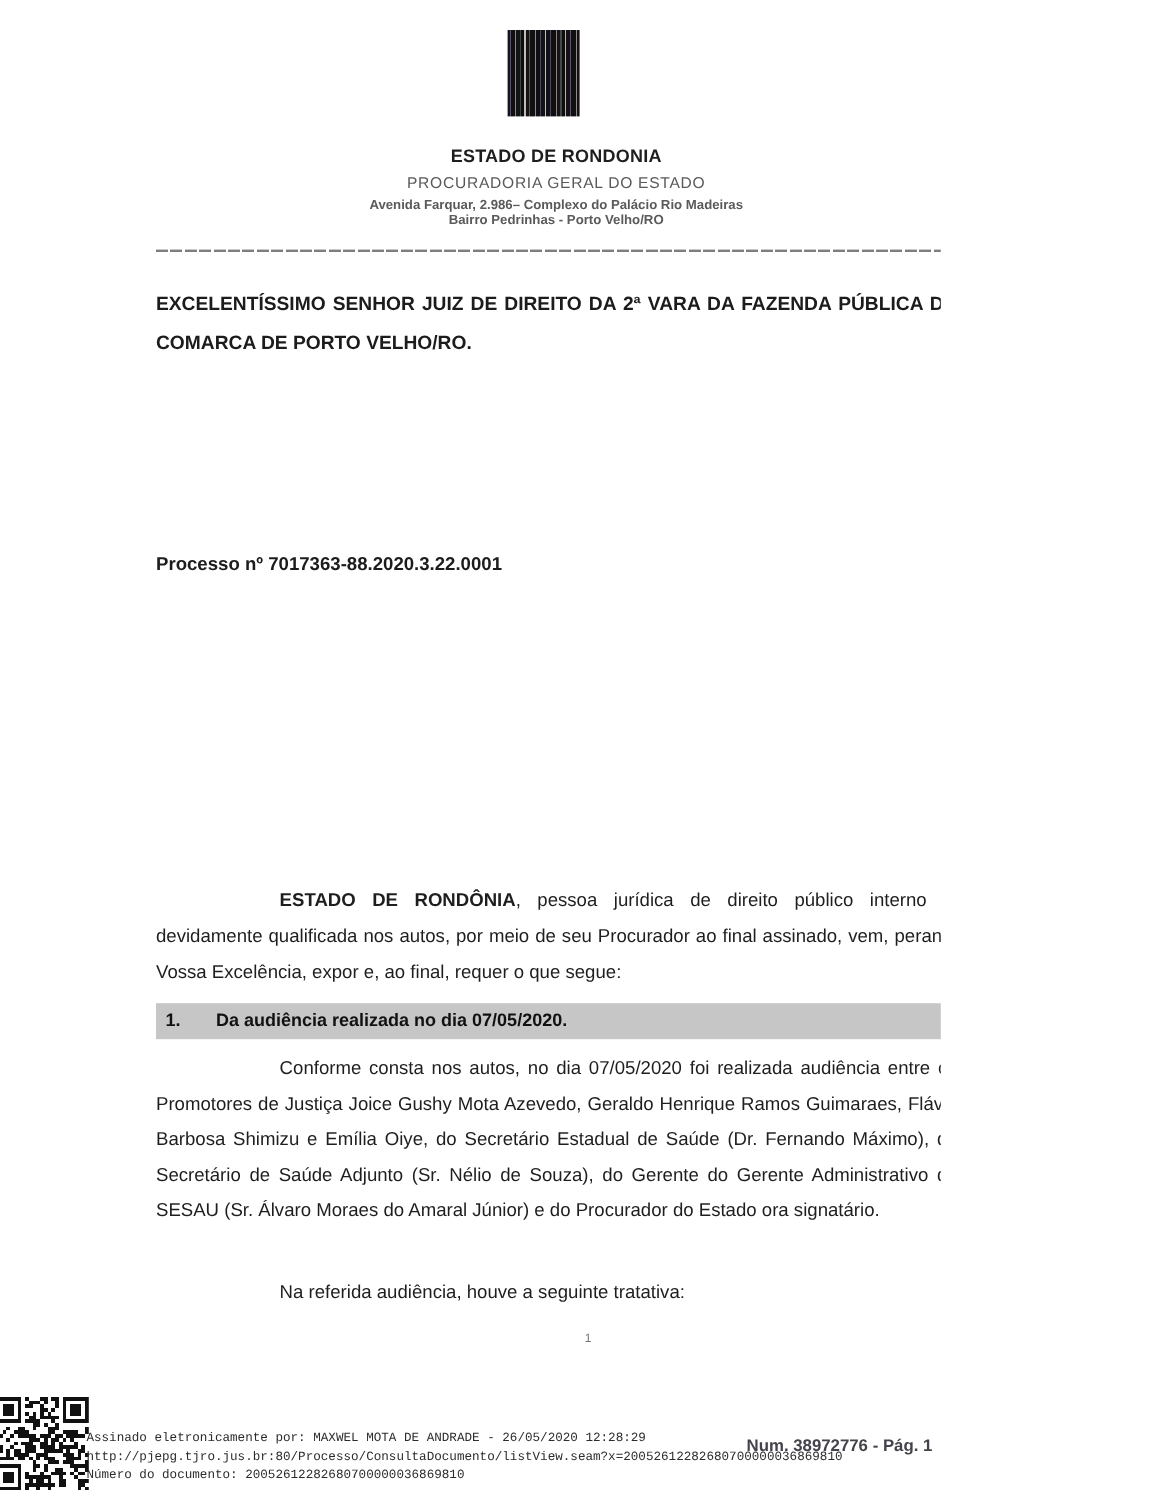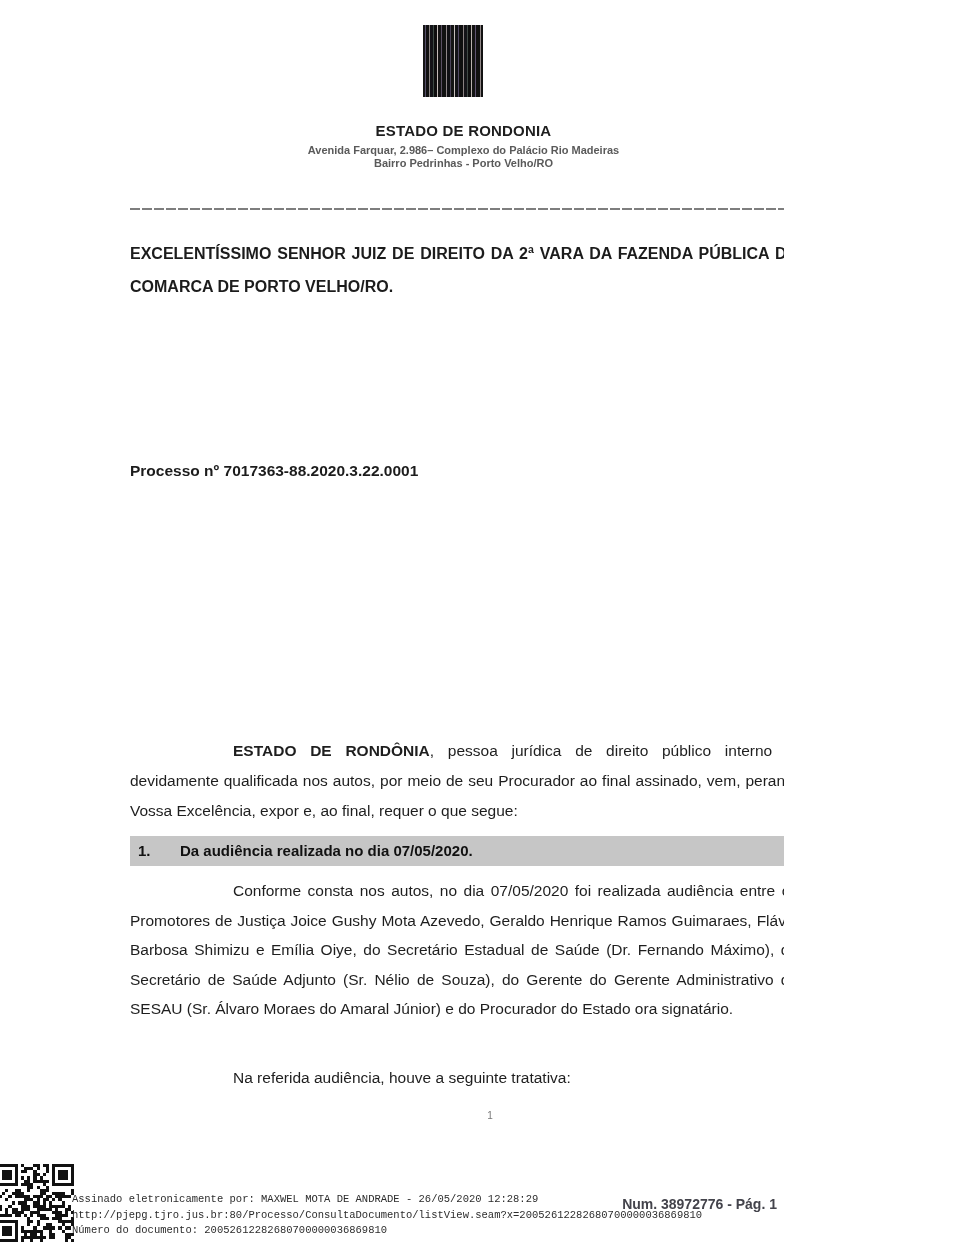--- a/index.html
+++ b/index.html
@@ -56,20 +56,21 @@
 </style>
 </head>
 <body>
 
 <div class="page">
 
   <div class="barcode"></div>
 
   <header class="letterhead">
     <div class="lh-org">ESTADO DE RONDONIA</div>
+    <div class="lh-dept">PROCURADORIA GERAL DO ESTADO</div>
     <div class="lh-addr">Avenida Farquar, 2.986– Complexo do Palácio Rio Madeiras</div>
     <div class="lh-addr lh-addr2">Bairro Pedrinhas - Porto Velho/RO</div>
   </header>
 
   <div class="divider"></div>
 
   <p class="addressee">EXCELENTÍSSIMO SENHOR JUIZ DE DIREITO DA 2ª VARA DA FAZENDA PÚBLICA DA COMARCA DE PORTO VELHO/RO.</p>
 
   <p class="processo">Processo nº 7017363-88.2020.3.22.0001</p>
 

